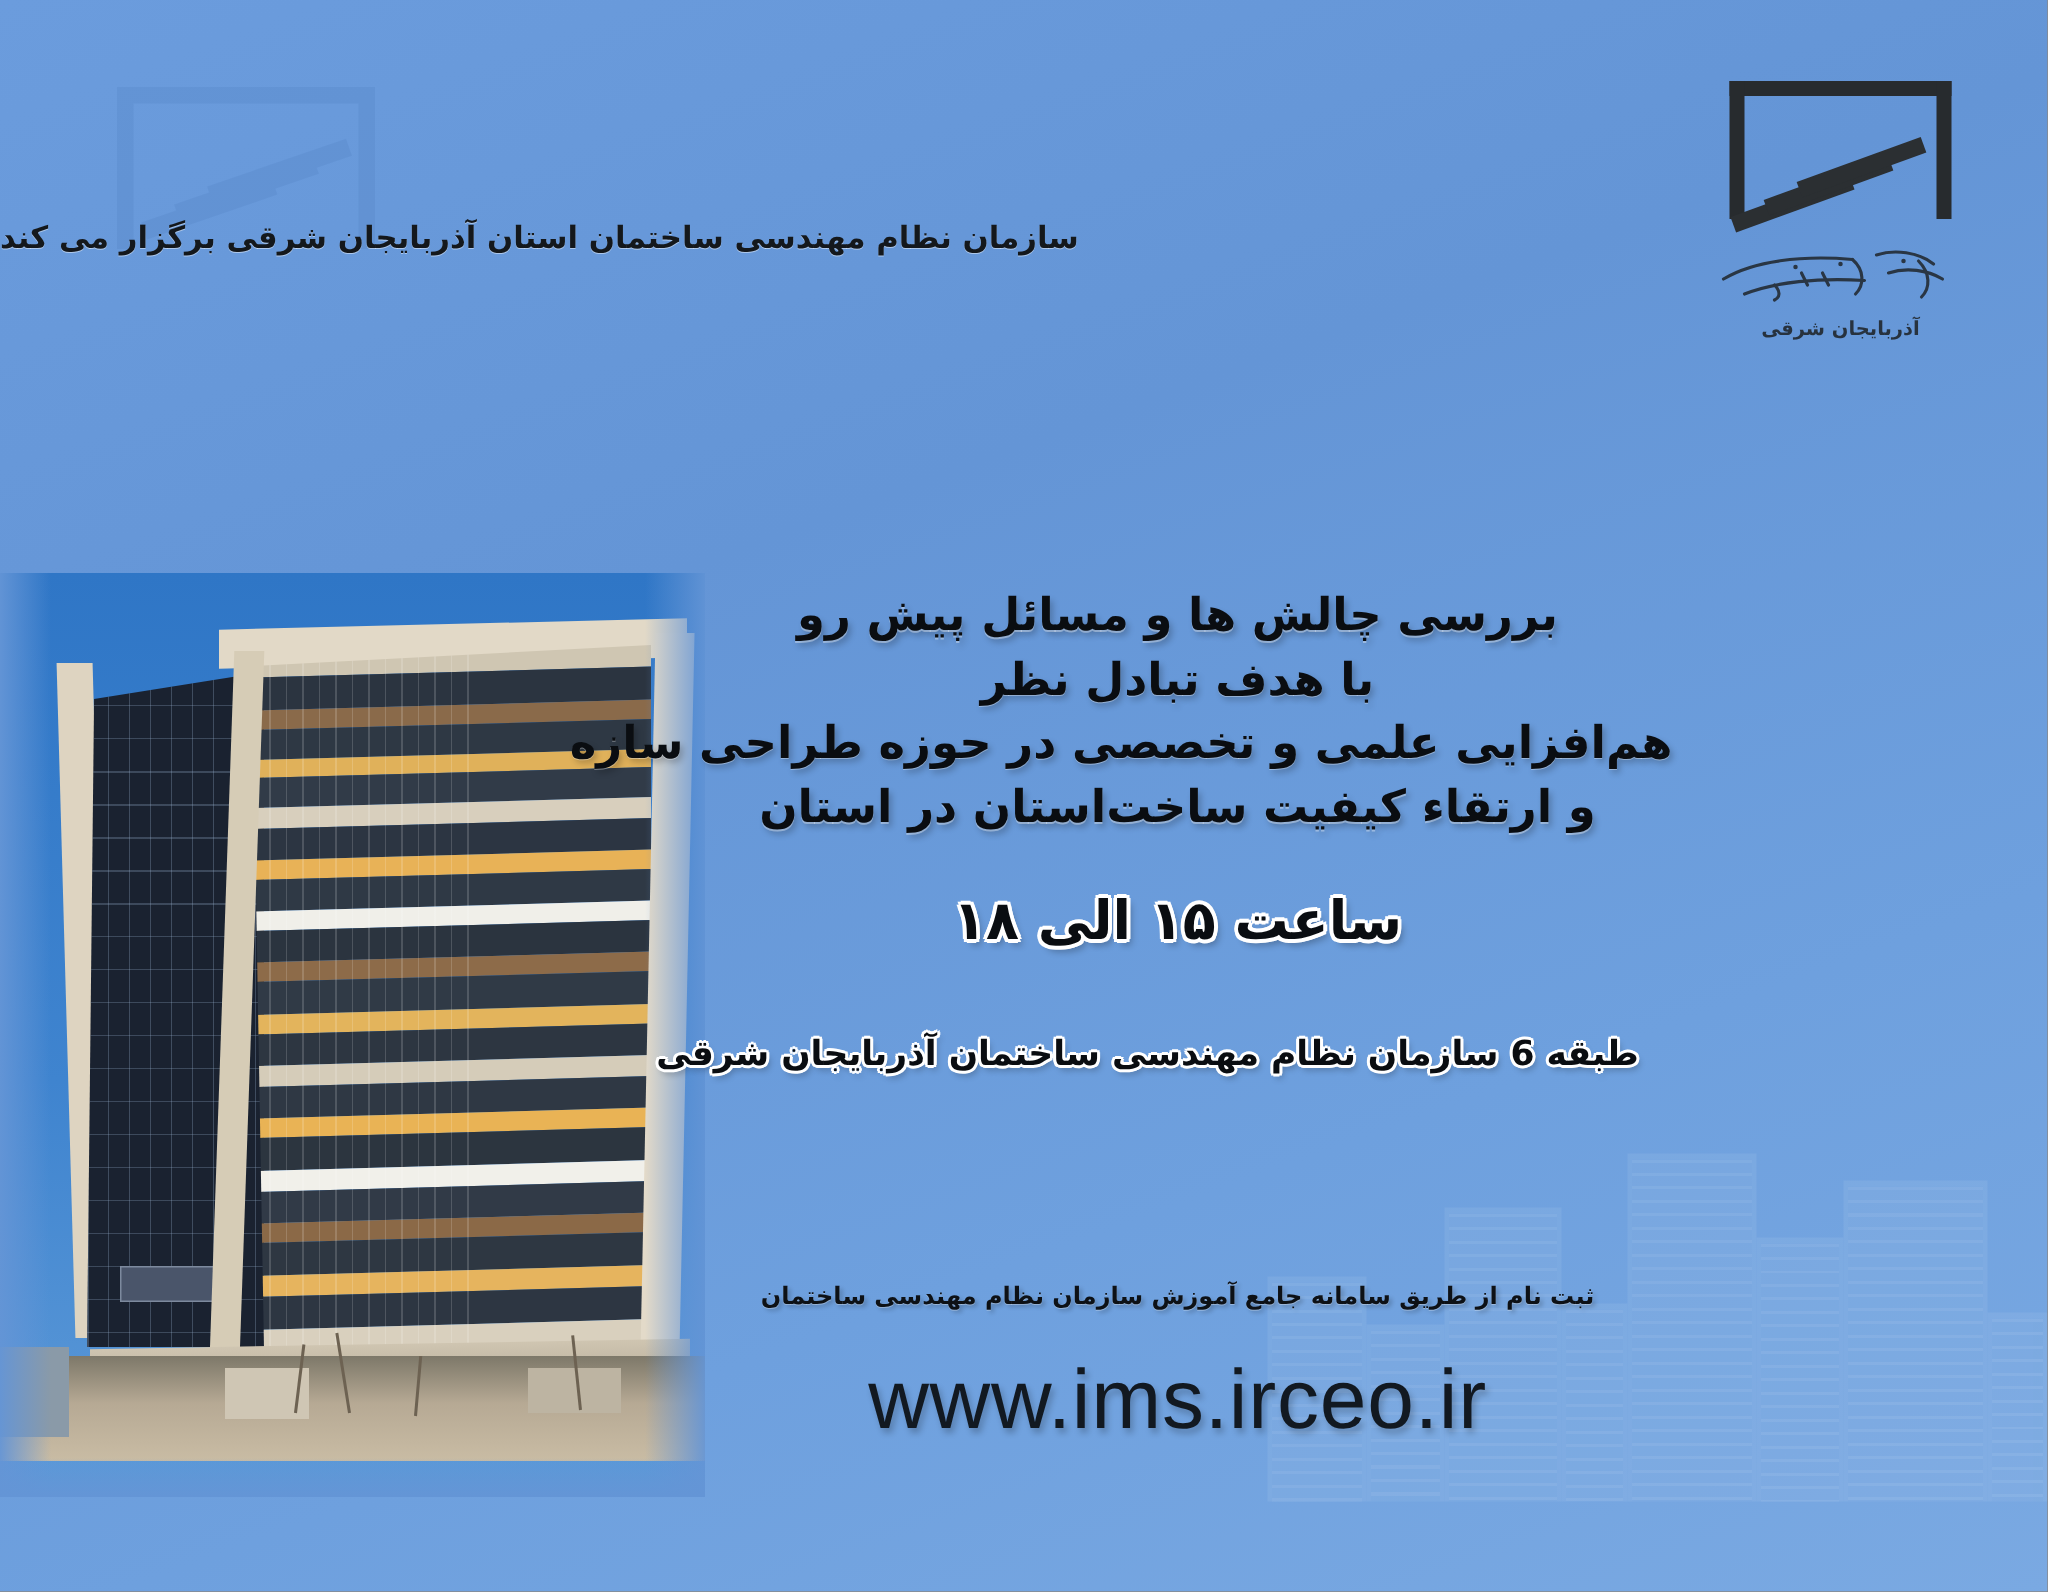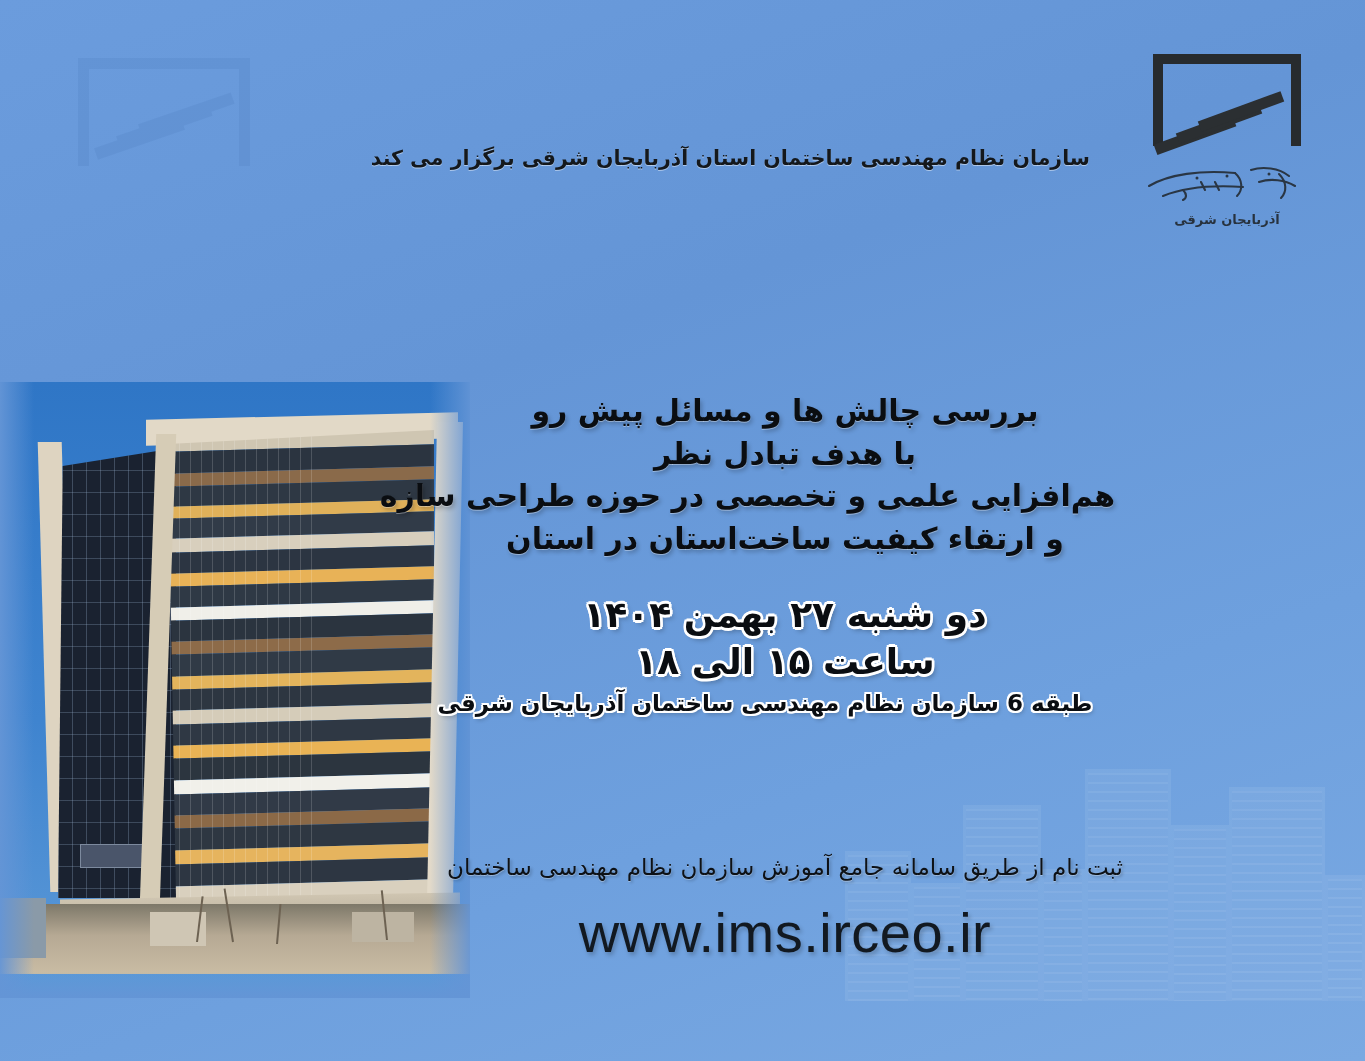--- a/index.html
+++ b/index.html
@@ -120,21 +120,21 @@
   .logo-sub{
     position:absolute; left:0; top:164px; width:176px;
     text-align:center; color:#1d2124; font-size:13px; font-weight:bold;
     letter-spacing:.5px; opacity:.85;
   }
 
   
   .txt{ position:absolute; z-index:50; }
 
   .host-line{
-    top:146px; left:0; width:1090px; text-align:right;
+    top:146px; left:0; width:1090px; text-align:left;
     color:#14181c; font-size:20.5px; font-weight:bold; letter-spacing:.2px;
     text-shadow:0 1px 0 rgba(255,255,255,.45);
   }
 
   .main-title{
     top:196px; left:0; width:1110px; text-align:center;
     color:#05070a; font-size:86px; font-weight:bold; line-height:1.12;
     letter-spacing:-1px;
     text-shadow:
       -2px -2px 0 #fff,  2px -2px 0 #fff,
@@ -172,21 +172,21 @@
     color:#0a0d11; font-size:23px; font-weight:bold;
     text-shadow:
       -1.6px -1.6px 0 #fff, 1.6px -1.6px 0 #fff,
       -1.6px  1.6px 0 #fff, 1.6px  1.6px 0 #fff,
       -2px 0 0 #fff, 2px 0 0 #fff, 0 -2px 0 #fff, 0 2px 0 #fff,
        2px 3px 4px rgba(0,0,0,.25);
   }
 
   .reg-line{
     top:854px; right:230px; width:700px; text-align:center;
-    color:#0d1116; font-size:23px; font-weight:normal;
+    color:#0d1116; font-size:16px; font-weight:bold;
     text-shadow:0 1px 0 rgba(255,255,255,.30), 2px 2px 3px rgba(0,0,0,.20);
   }
   .url-line{
     top:900px; right:230px; width:700px; text-align:center; direction:ltr;
     color:#121921; font-size:56px; font-weight:400; letter-spacing:.5px;
     font-family:"Liberation Sans","DejaVu Sans",sans-serif;
     text-shadow:2px 3px 4px rgba(0,0,0,.22);
   }
 </style>
 </head>
@@ -308,21 +308,20 @@
 
 
   <div class="txt body-block" id="body-block">
       <div>بررسی چالش ها و مسائل پیش رو</div>
       <div>با هدف تبادل نظر</div>
       <div>هم‌افزایی علمی و تخصصی در حوزه طراحی سازه</div>
       <div>و ارتقاء کیفیت ساخت‌استان در استان</div>
     </div>
 
   <div class="txt date-block">
-    <div>دو شنبه  ۲۷ بهمن ۱۴۰۴</div>
     <div>ساعت ۱۵ الی ۱۸</div>
   </div>
 
   <div class="txt venue-line">طبقه 6 سازمان نظام مهندسی ساختمان آذربایجان شرقی</div>
 
   <div class="txt reg-line">ثبت نام از طریق سامانه جامع آموزش سازمان نظام مهندسی ساختمان</div>
 
   <div class="txt url-line">www.ims.irceo.ir</div>
 
 </div>

